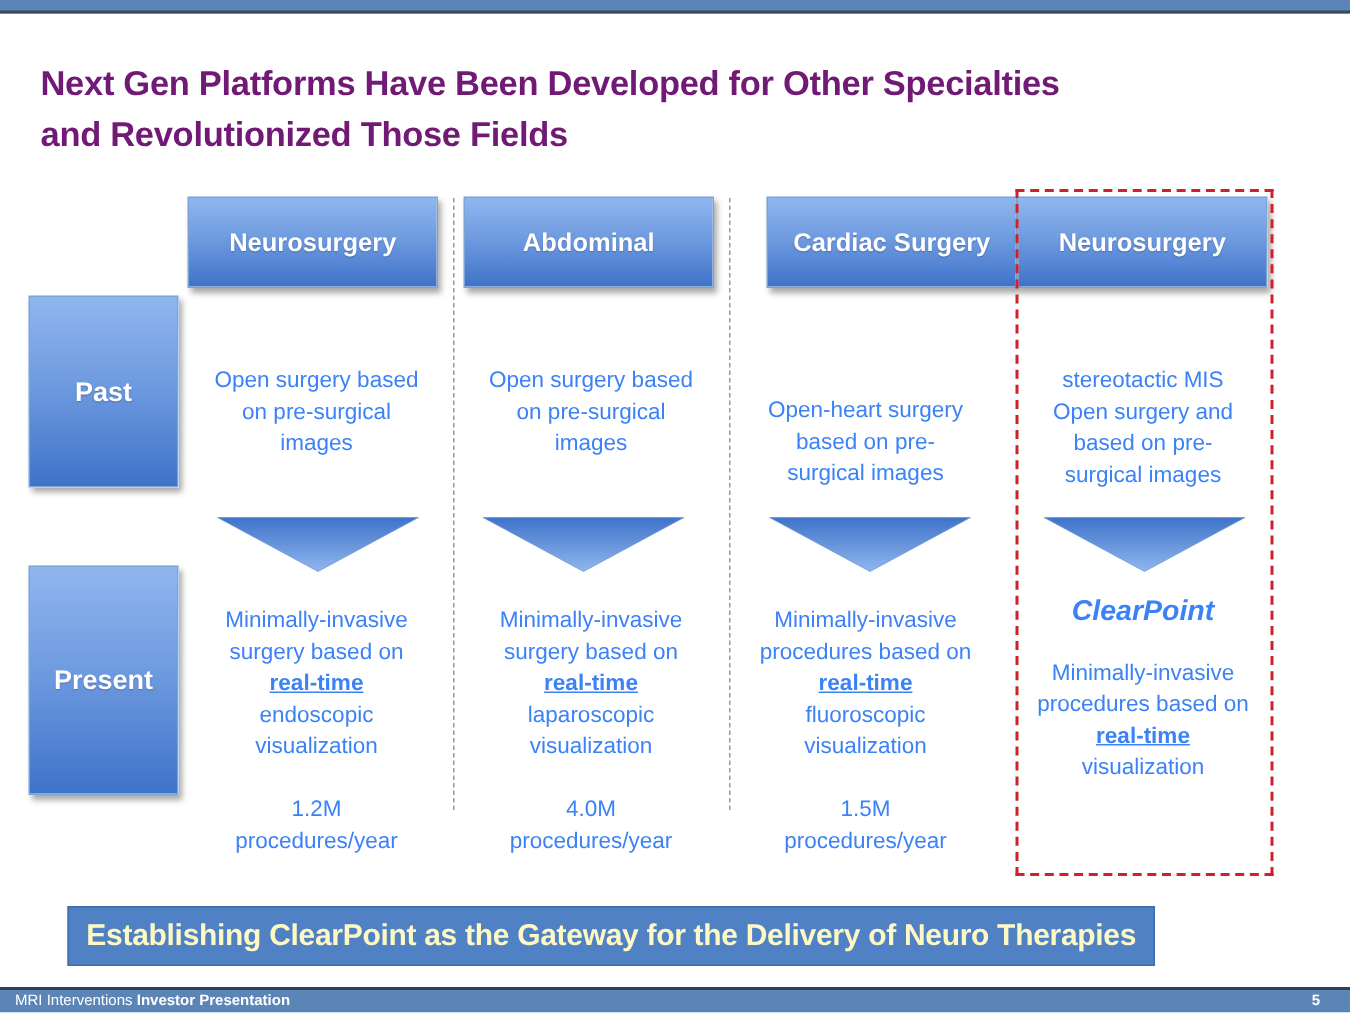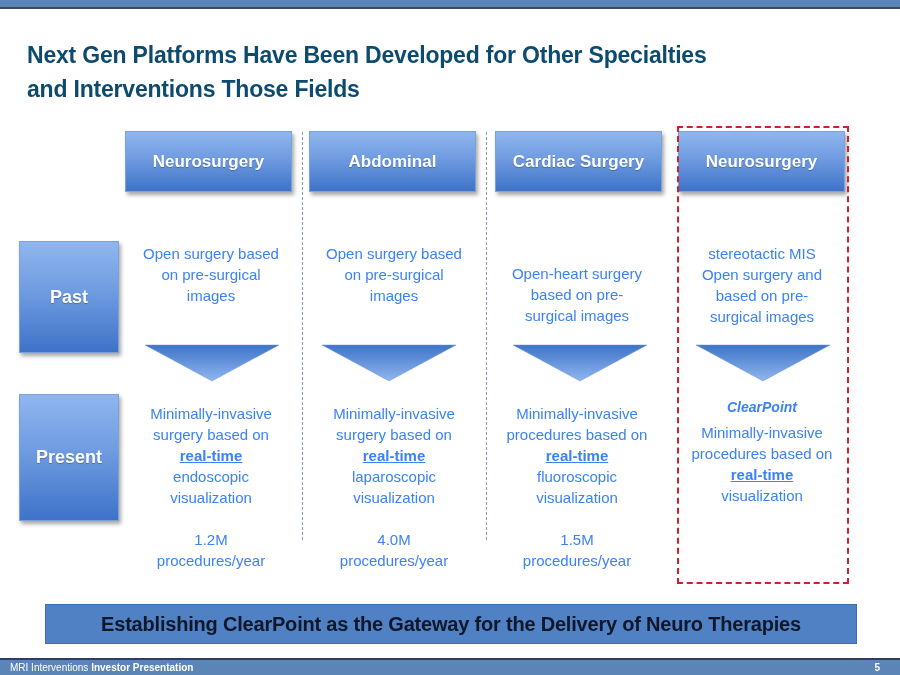--- a/index.html
+++ b/index.html
@@ -1,72 +1,72 @@
 <!DOCTYPE html>
 <html><head>
   <meta charset="utf-8">
   <style>
     * { box-sizing: border-box; margin: 0; padding: 0; }
     html, body { width: 900px; height: 675px; background: #ffffff; overflow: hidden; }
     body { position: relative; font-family: "Liberation Sans", "DejaVu Sans", sans-serif; color: #000; }
 
     .top-bar { position: absolute; left: 0; top: 0; width: 900px; height: 9px; background: #5b85b7; border-bottom: 2px solid #3a4a5e; }
 
-    .title { position: absolute; left: 27px; top: 38px; width: 860px; font-size: 23px; font-weight: bold; line-height: 34px; color: #0c4a6e; letter-spacing: -0.2px; }
+    .title { position: absolute; left: 27px; top: 38px; width: 860px; font-size: 23px; font-weight: bold; line-height: 34px; color: #701a75; letter-spacing: -0.2px; }
 
     .col-header { position: absolute; top: 131px; width: 167px; height: 61px; border: 1px solid #7aa3d6;
       background: linear-gradient(to bottom, #8fb6ee 0%, #6f9be0 45%, #3f73c9 100%);
       box-shadow: 2px 3px 4px rgba(0,0,0,0.35);
       color: #fff; font-size: 17px; font-weight: bold; display: flex; align-items: center; justify-content: center;
       text-shadow: 0 1px 1px rgba(0,0,0,0.25); }
 
     .row-label { position: absolute; left: 19px; width: 100px; border: 1px solid #7aa3d6;
       background: linear-gradient(to bottom, #8fb6ee 0%, #6f9be0 45%, #3f73c9 100%);
       box-shadow: 2px 3px 4px rgba(0,0,0,0.35);
       color: #fff; font-size: 18px; font-weight: bold; display: flex; align-items: center; justify-content: center;
       text-shadow: 0 1px 1px rgba(0,0,0,0.25); }
 
     .divider { position: absolute; top: 132px; height: 408px; width: 0; border-left: 1px dashed #8a9bb0; }
 
     .cell { position: absolute; width: 170px; text-align: center; font-size: 15px; line-height: 21px; color: #3b82f6; }
     .cell .rt { font-weight: bold; text-decoration: underline; display: block; }
     .cell .line { display: block; }
-    .cell .brand { font-weight: bold; font-style: italic; display: block; margin-bottom: 4px; font-size: 14px; }
+    .cell .brand { font-weight: bold; font-style: italic; display: block; margin-bottom: 20px; font-size: 19px; }
     .cell .vol { display: block; margin-top: 21px; }
 
     .arrow { position: absolute; top: 344px; width: 136px; height: 38px; }
 
     .highlight-box { position: absolute; left: 677px; top: 126px; width: 172px; height: 458px; border: 2px dashed #d0202a; }
 
-    .banner { position: absolute; left: 45px; top: 604px; width: 812px; height: 40px; background: #4f81c4; border: 1px solid #3d6db0;
-      color: #0f172a; font-size: 20px; font-weight: bold; display: flex; align-items: center; justify-content: center; letter-spacing: -0.2px; }
+    .banner { position: absolute; left: 45px; top: 604px; width: 725px; height: 40px; background: #4f81c4; border: 1px solid #3d6db0;
+      color: #fef9c3; font-size: 20px; font-weight: bold; display: flex; align-items: center; justify-content: center; letter-spacing: -0.2px; }
 
     .footer { position: absolute; left: 0; top: 658px; width: 900px; height: 17px; background: #5b85b7; border-top: 2px solid #2f3f57;
       color: #fff; font-size: 10px; line-height: 15px; }
     .footer .left { position: absolute; left: 10px; top: 0; }
     .footer .left b { font-weight: bold; }
     .footer .right { position: absolute; right: 20px; top: 0; font-weight: bold; }
   </style>
 </head>
 <body>
 
 <div class="top-bar"></div>
 
 <div class="title">
   <div>Next Gen Platforms Have Been Developed for Other Specialties</div>
-  <div>and Interventions Those Fields</div>
+  <div>and Revolutionized Those Fields</div>
 </div>
 
 <div class="col-header" style="left:125px;">Neurosurgery</div>
 <div class="col-header" style="left:309px;text-align:right;">Abdominal</div>
-<div class="col-header" style="left:495px;">Cardiac Surgery</div>
+<div class="col-header" style="left:511px;">Cardiac Surgery</div>
 <div class="col-header" style="left:678px;">Neurosurgery</div>
 
-<div class="row-label" style="top:197px; height:112px;margin-top:44px;">Past</div>
-<div class="row-label" style="top:394px; height:127px;">Present</div>
+<div class="row-label" style="top:197px; height:128px;">Past</div>
+<div class="row-label" style="top:377px; height:153px;">Present</div>
 
 <div class="divider" style="left:302px;"></div>
 <div class="divider" style="left:486px;"></div>
 
 <div class="highlight-box"></div>
 
 <div class="cell" style="left:126px; top:243px;">
   <span class="line">Open surgery based</span>
   <span class="line">on pre-surgical</span>
   <span class="line">images</span>

